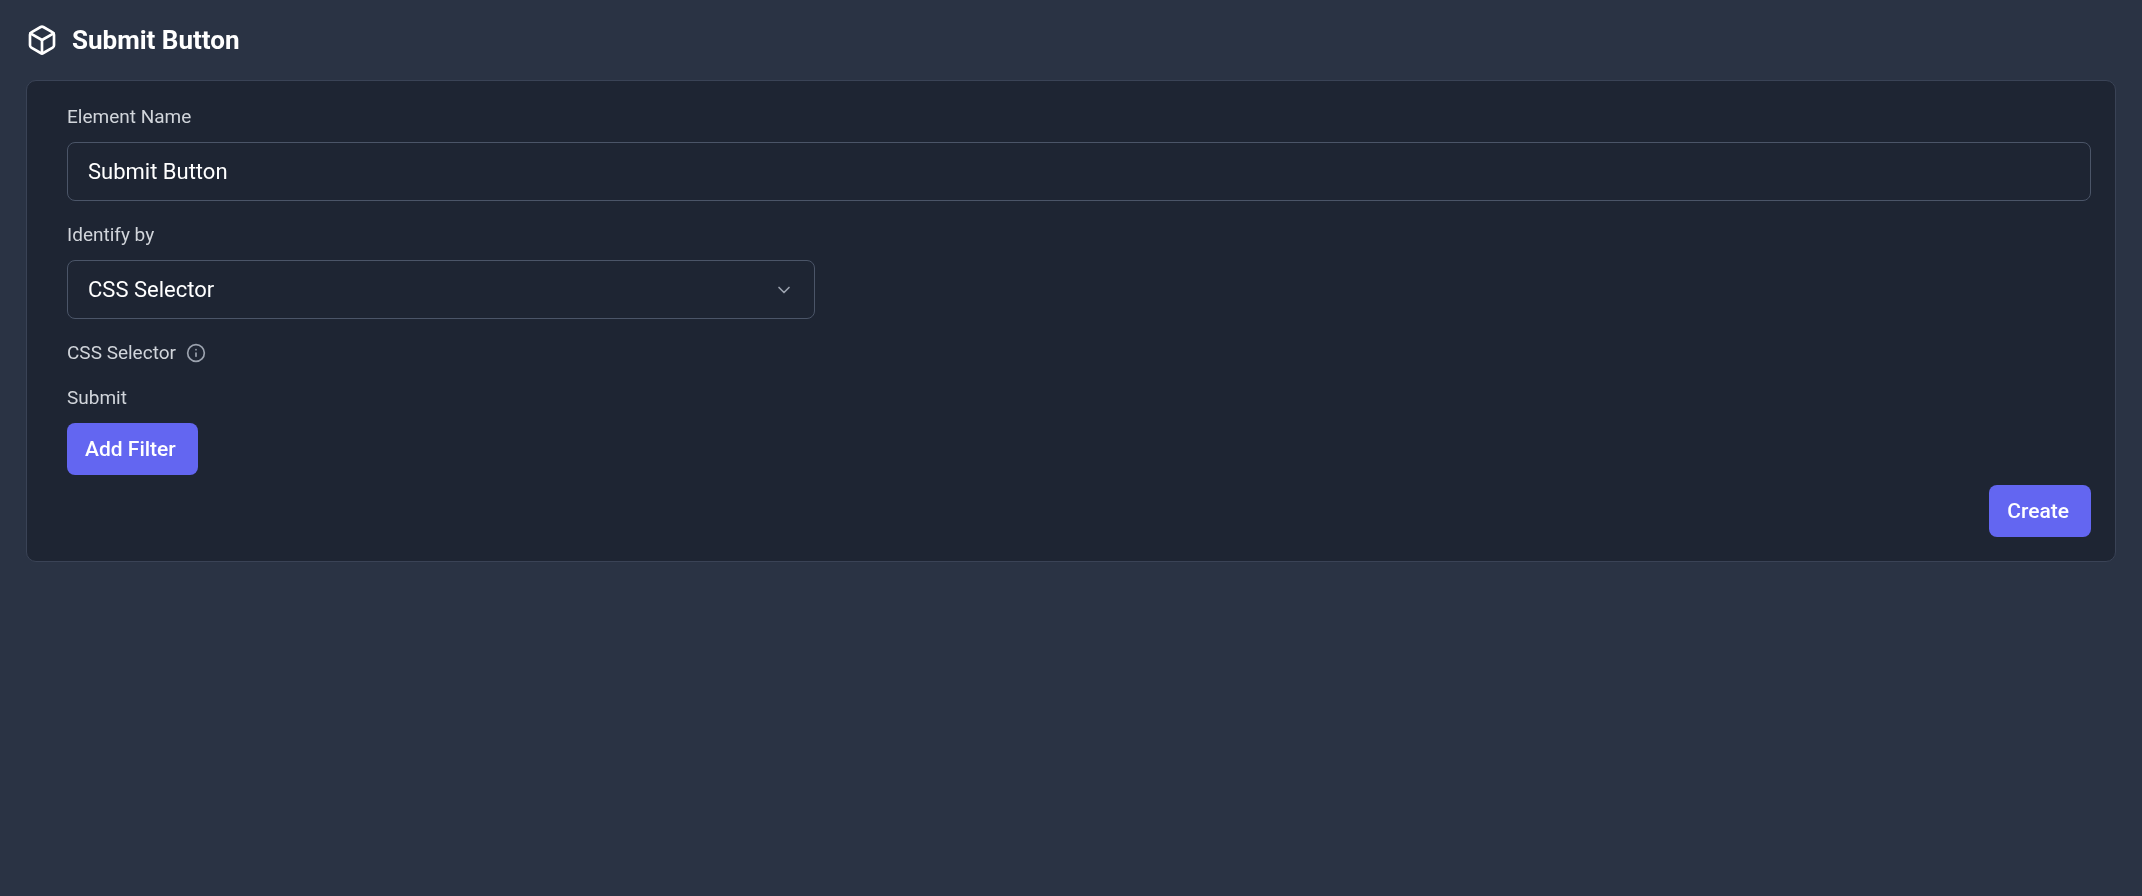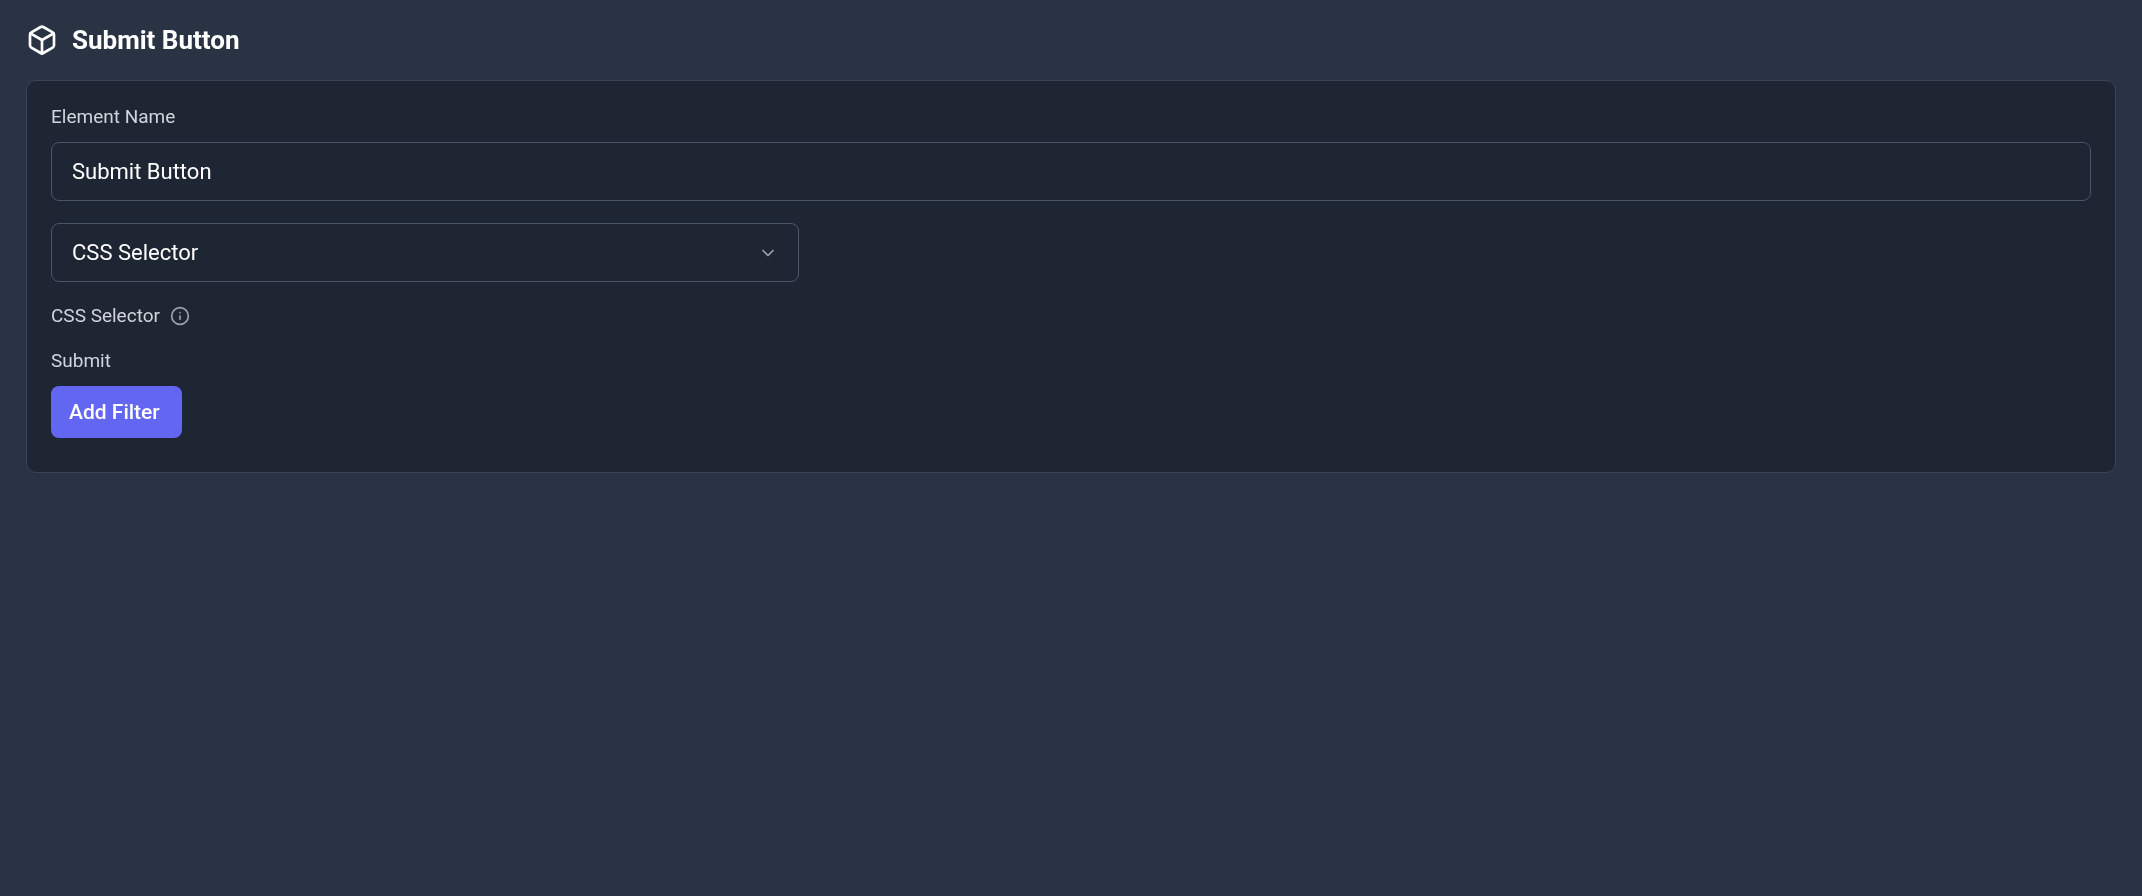--- a/index.html
+++ b/index.html
@@ -41,20 +41,21 @@
 
     .form-card {
       background-color: #1e2533;
       border: 1px solid #3a4356;
       border-radius: 10px;
       padding: 24px;
     }
 
     .field {
       margin-bottom: 22px;
+      margin-left: 16px;
     }
 
     .field-label {
       display: flex;
       align-items: center;
       gap: 10px;
       font-size: 19px;
       font-weight: 400;
       color: #d1d5db;
       margin-bottom: 14px;
@@ -144,20 +145,21 @@
   </div>
 
   <div class="form-card">
 
     <div class="field">
       <label class="field-label">Element Name</label>
       <input type="text" class="text-input" value="Submit Button" style="">
     </div>
 
     <div class="field">
+      <label class="field-label">Identify by</label>
       <div class="select-wrapper half-width">
         <span class="select-value">CSS Selector</span>
         <span class="chevron-icon">
           <svg viewBox="0 0 24 24" fill="none" stroke="#9ca3af" stroke-width="2" stroke-linecap="round" stroke-linejoin="round">
             <polyline points="6 9 12 15 18 9"></polyline>
           </svg>
         </span>
       </div>
     </div>
 
@@ -172,14 +174,17 @@
           </svg>
         </span>
       </label>
     </div>
 
     <div class="field" style="margin-bottom:10px;">
       <label class="field-label">Submit</label>
       <button class="btn btn-primary">Add Filter</button>
     </div>
 
+    <div class="footer">
+      <button class="btn btn-primary">Create</button>
+    </div>
   </div>
 </div>
 
 </body></html>

